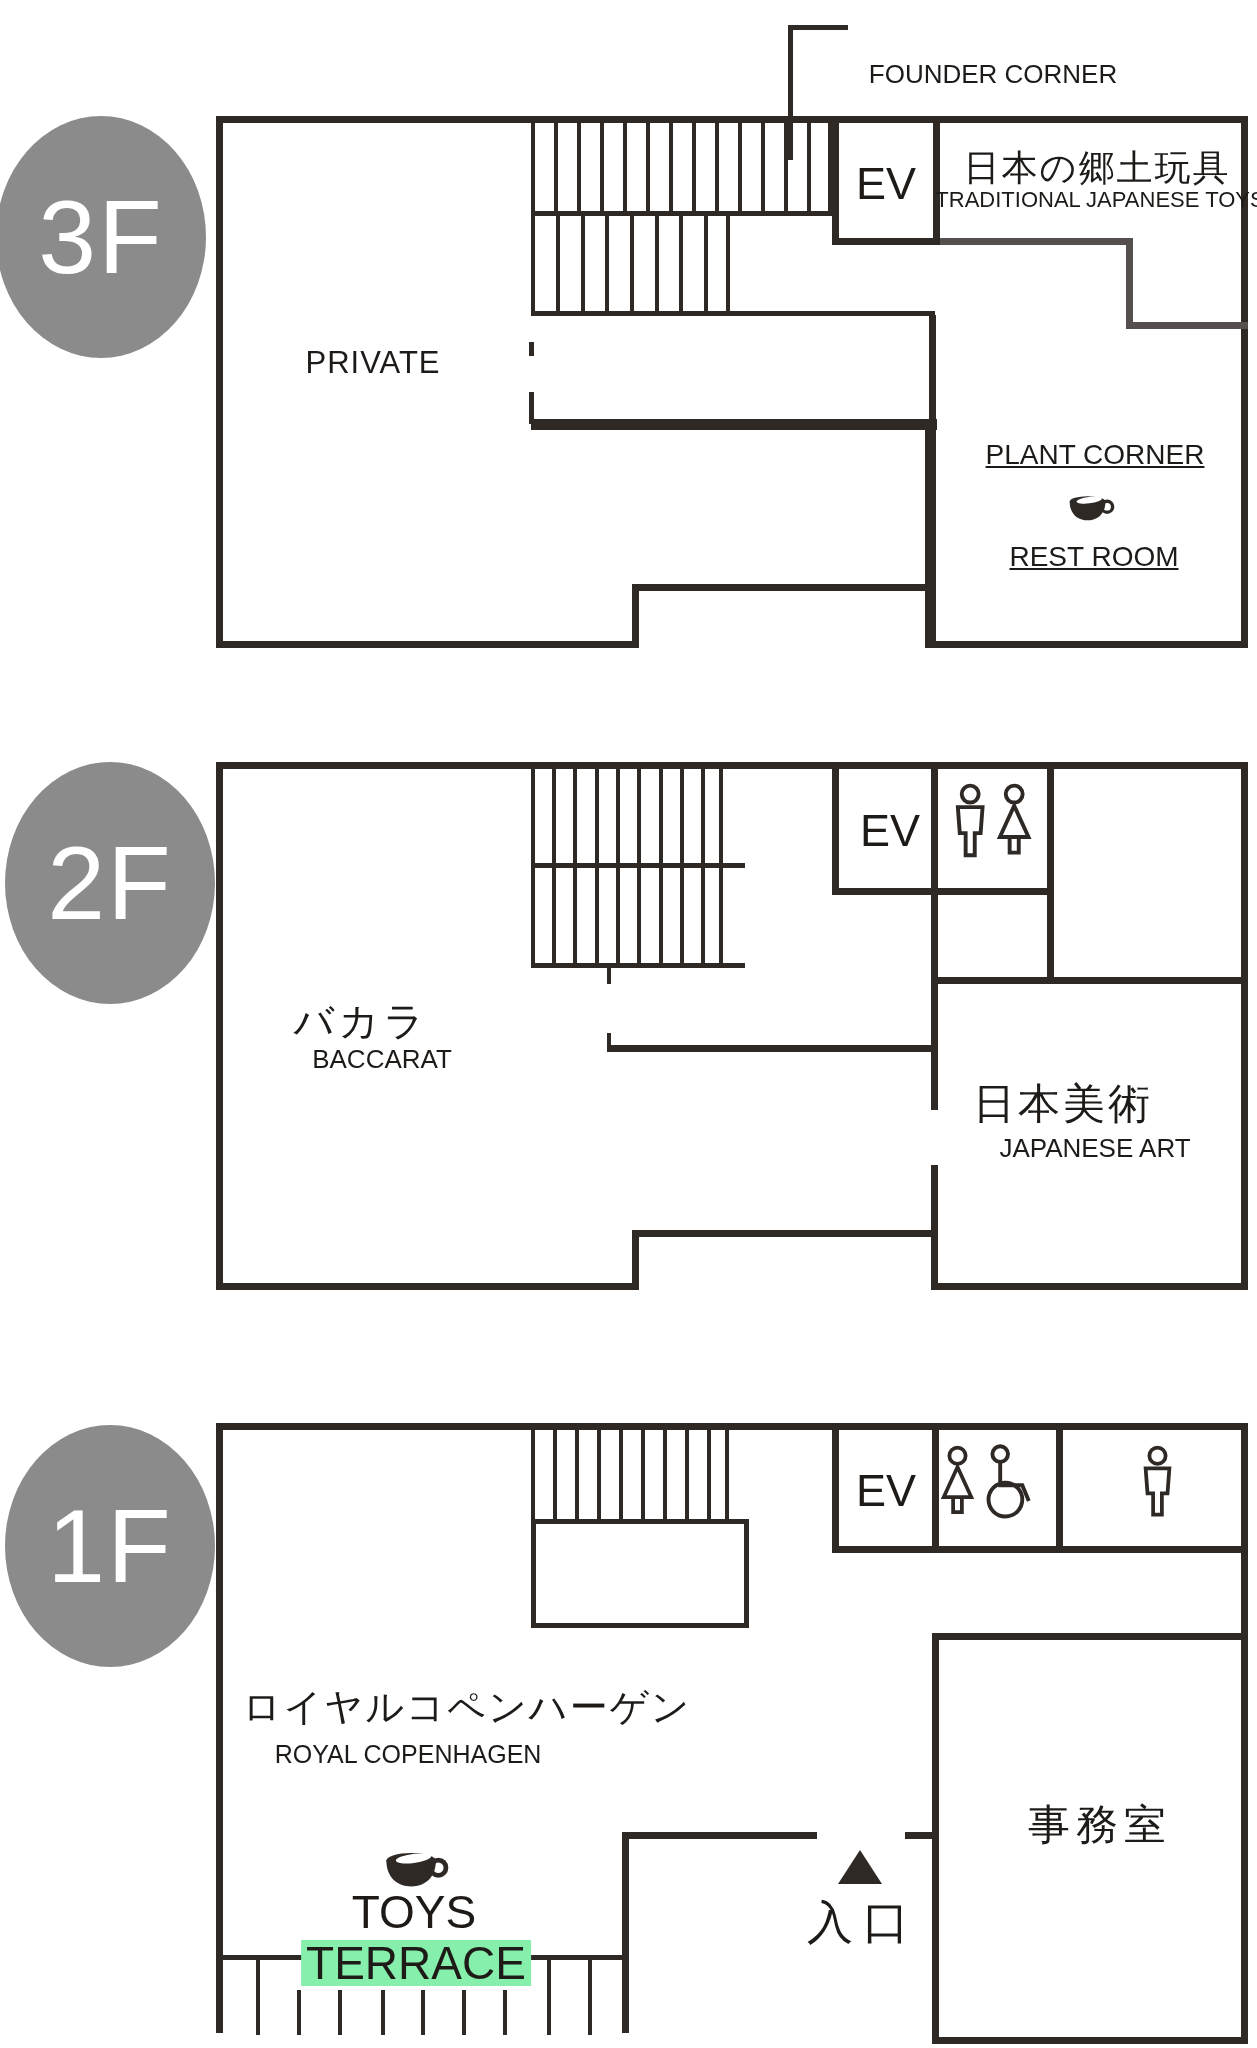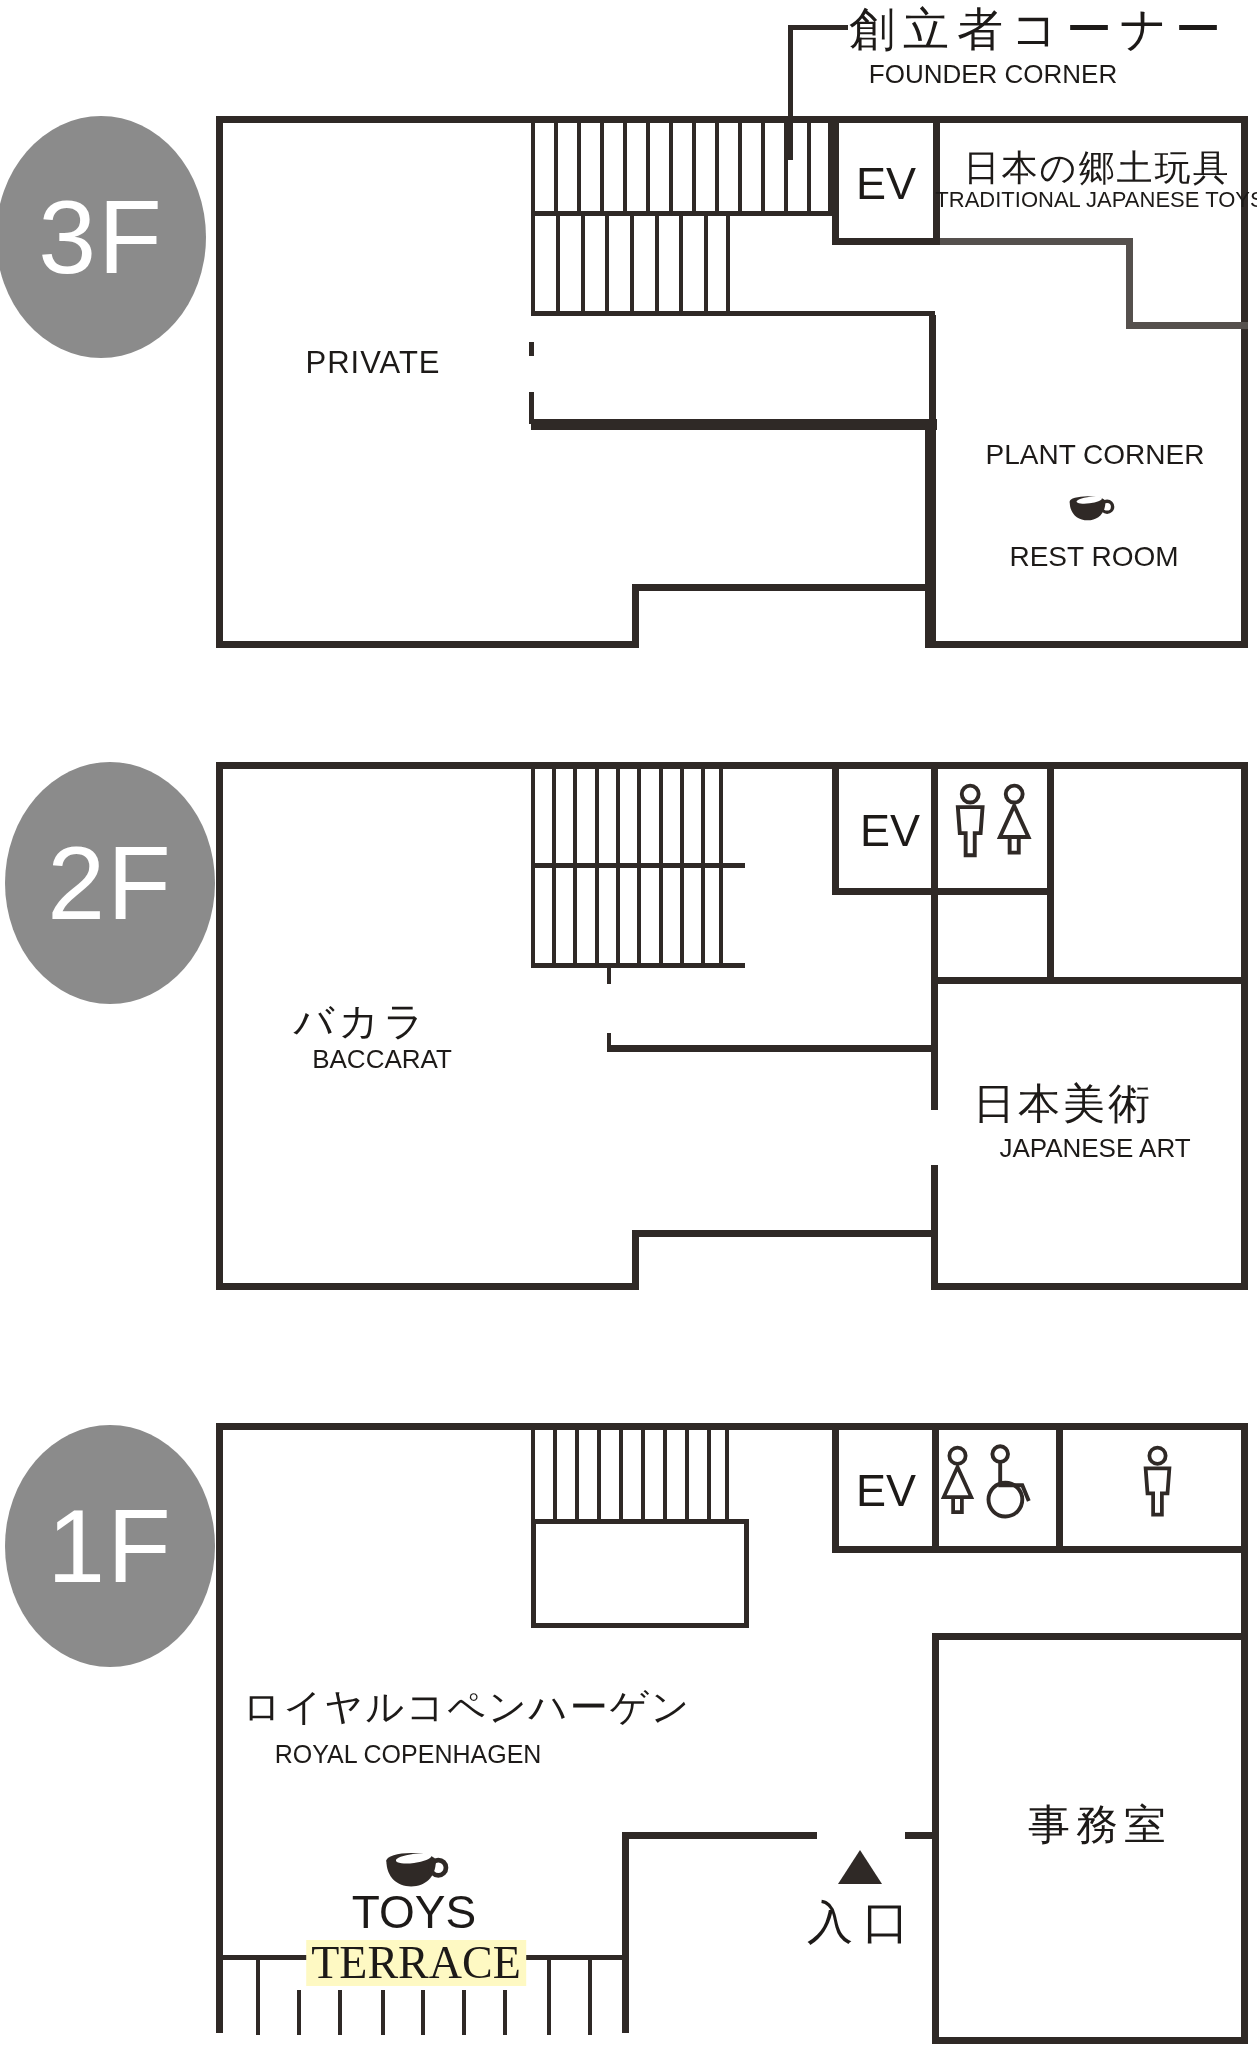--- a/index.html
+++ b/index.html
@@ -30,22 +30,22 @@
     white-space:nowrap;
     color:#1d1a18;
     text-align:center;
     line-height:1;
   }
   .jp-lg   { font-size:46px; letter-spacing:8px; }
   .jp-md   { font-size:36px; letter-spacing:2px; }
   .en-md   { font-size:26px; letter-spacing:0px; }
   .en-sm   { font-size:22px; }
   .ev-txt  { font-size:45px; letter-spacing:0px; }
-  .room-en { font-size:28px; }
-  .white-bg { background:#fef9c3; padding:0 5px;font-family:Liberation Serif, serif; }
+  .room-en { font-size:28px;text-decoration:underline; }
+  .white-bg { background:#86efac; padding:0 5px; }
 </style>
 </head>
 <body>
 
 <div class="canvas">
 
   <div class="badge" style="left:-4px; top:116px;">
     <span>3F</span>
   </div>
   <div class="badge" style="left:5px; top:762px;">
@@ -253,21 +253,20 @@
         <circle class="icon-stroke" cx="46" cy="15" r="6.5" style="stroke-width:4px"></circle>
         <ellipse cx="25" cy="7.2" rx="15" ry="3.8" fill="#ffffff" transform="rotate(-7 25 7.2)"></ellipse>
       </g>
 
       <g transform="translate(838,1850)">
         <polygon class="icon-fill" points="22,0 44,34 0,34"></polygon>
       </g>
     </g>
   </svg>
 
-  <div class="label jp-lg" style="left:1039px; top:29px;">創立者コーナー</div>
   <div class="label en-md" style="left:993px; top:74px;">FOUNDER CORNER</div>
   <div class="label jp-md" style="left:1097px; top:168px;">日本の郷土玩具</div>
   <div class="label en-sm" style="left:1100px; top:200px;">TRADITIONAL JAPANESE TOYS</div>
   <div class="label ev-txt" style="left:886px; top:183px;">EV</div>
   <div class="label" style="left:373px; top:362px; font-size:31px; letter-spacing:1px;">PRIVATE</div>
   <div class="label room-en" style="left:1095px; top:455px;">PLANT CORNER</div>
   <div class="label room-en" style="left:1094px; top:557px;">REST ROOM</div>
 
   <div class="label ev-txt" style="left:890px; top:830px;">EV</div>
   <div class="label" style="left:361px; top:1013px; font-size:40px; letter-spacing:4px;margin-top:8px;">バカラ</div>

